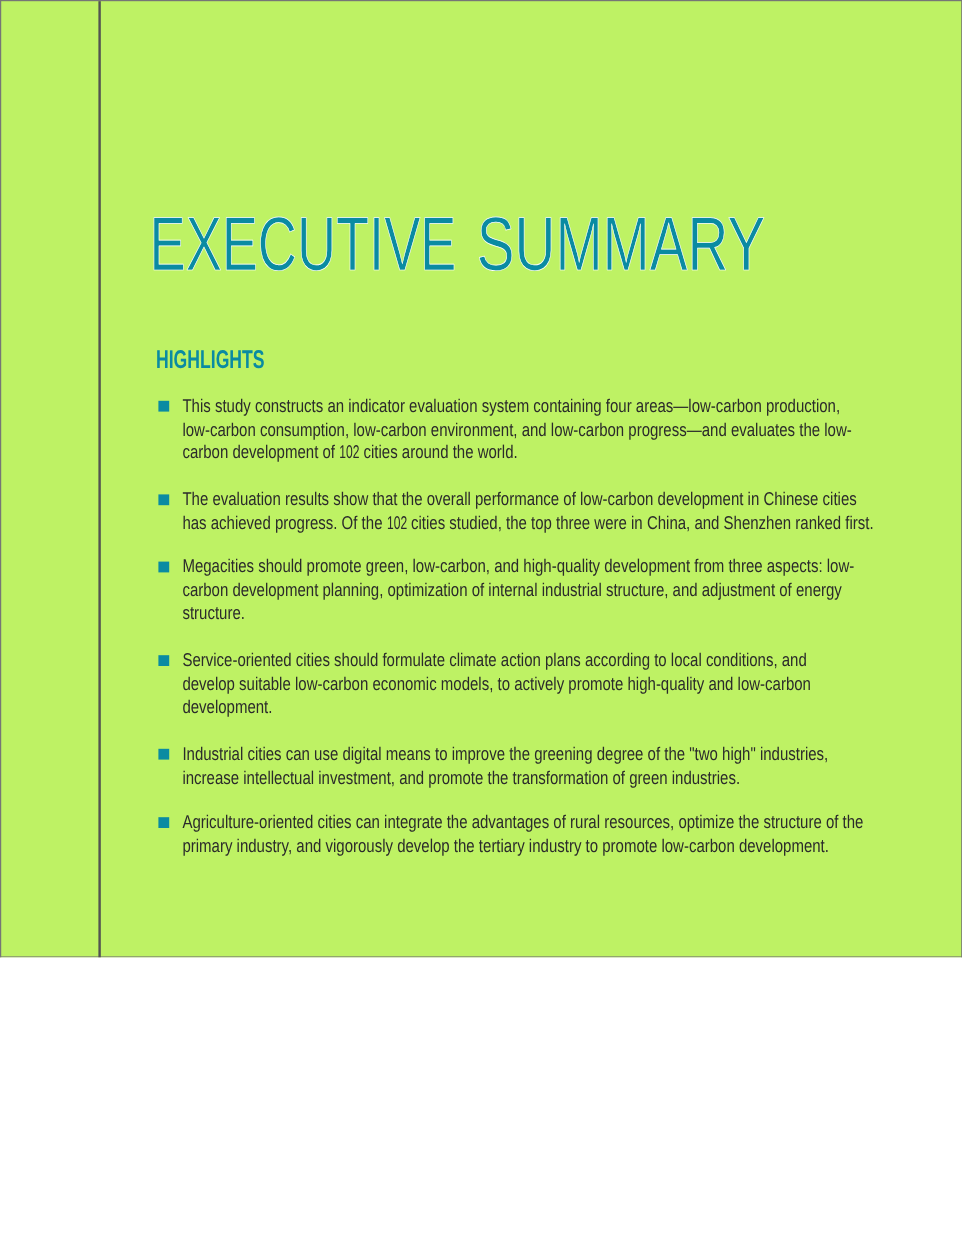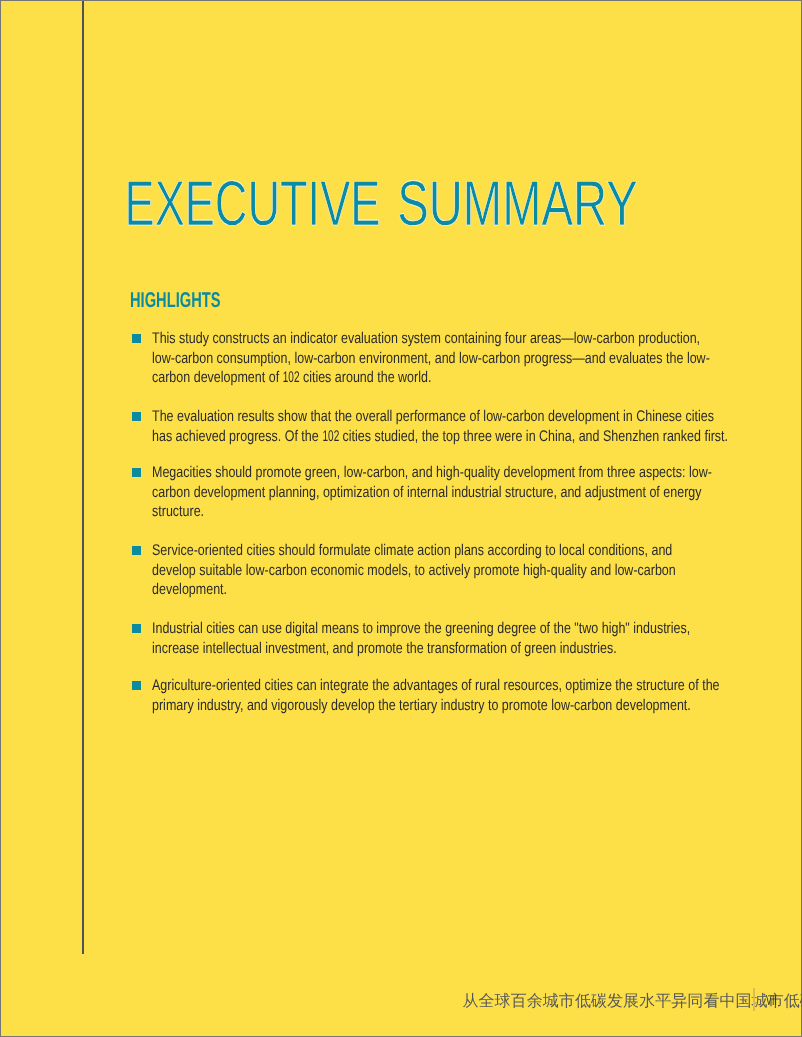--- a/index.html
+++ b/index.html
@@ -6,22 +6,22 @@
   html, body {
     margin: 0;
     padding: 0;
     background: #ffffff;
     -webkit-font-smoothing: antialiased;
     text-rendering: geometricPrecision;
   }
   .page {
     position: relative;
     width: 802px;
-    height: 1037px;
-    background: #fde047;
+    height: 798px;
+    background: #bef264;
     overflow: hidden;
     box-sizing: border-box;
   }
   .page-edge-top, .page-edge-bottom, .page-edge-left, .page-edge-right {
     position: absolute;
     background: #767676;
   }
   .page-edge-top    { left:0; top:0;      width:802px; height:1px; }
   .page-edge-bottom { left:0; bottom:0;   width:802px; height:1px; }
   .page-edge-left   { left:0; top:0;      width:1px;   height:1037px; }

